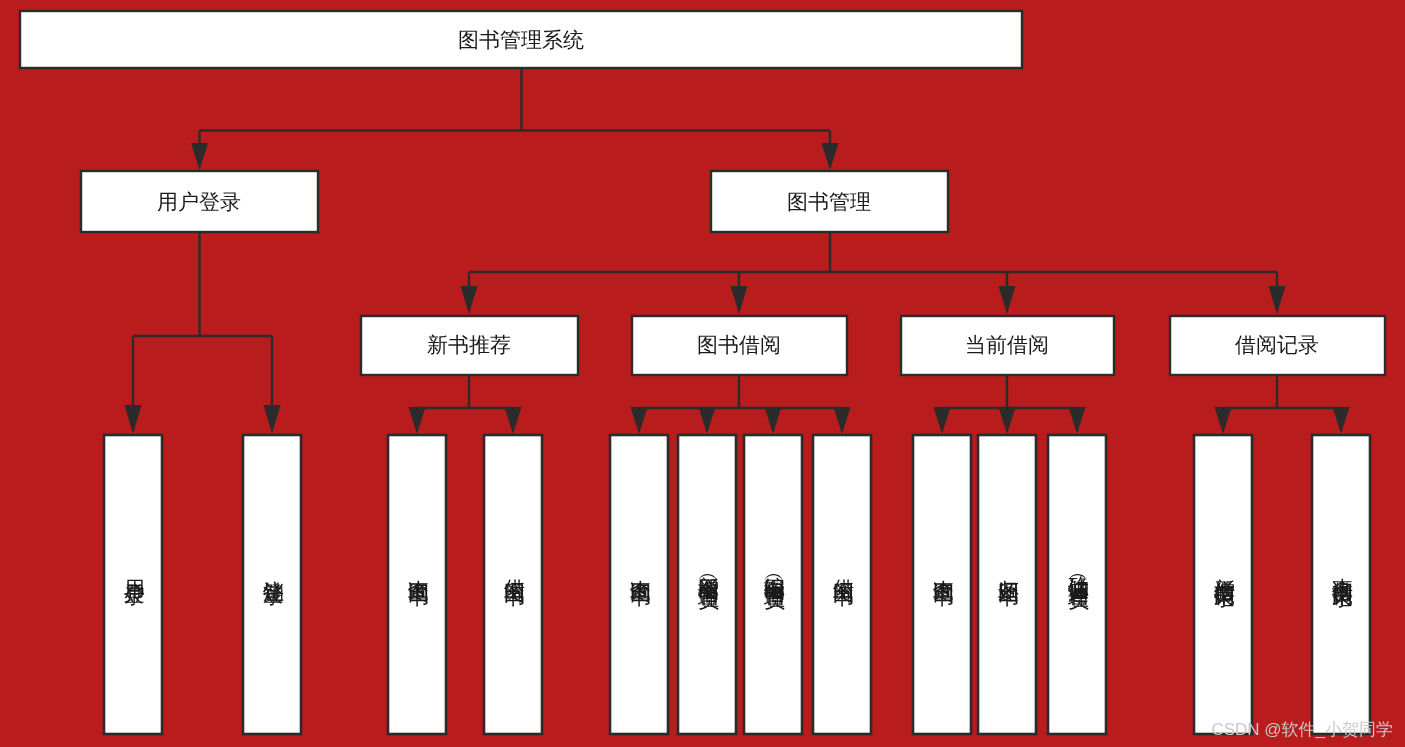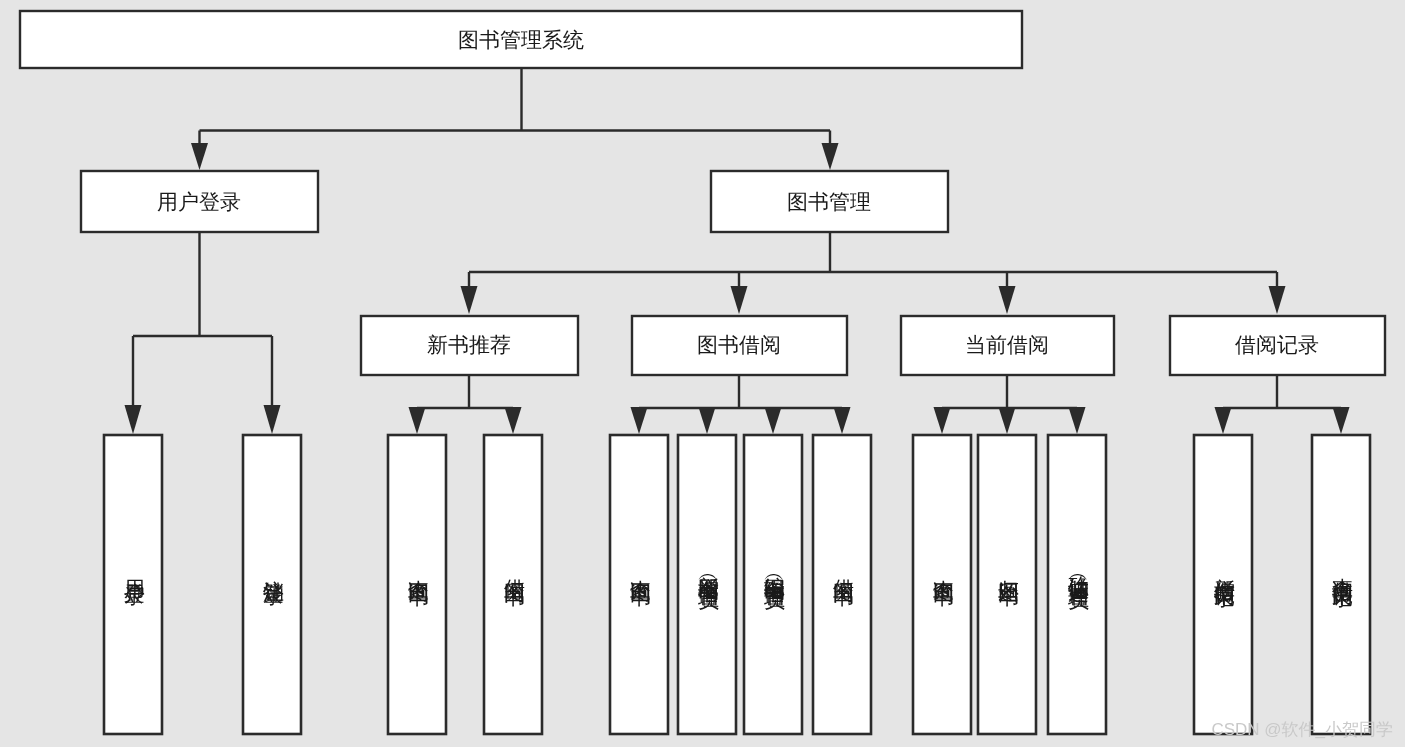--- a/index.html
+++ b/index.html
@@ -8,21 +8,21 @@
     padding: 0;
     background: #ffffff;
   }
   body {
     font-family: "Liberation Sans", "DejaVu Sans", sans-serif;
   }
   #diagram-root {
     position: relative;
     width: 1405px;
     height: 747px;
-    background: #e5e5e5;
+    background: #b91c1c;
     overflow: hidden;
   }
   svg.flow {
     position: absolute;
     top: 0;
     left: 0;
     width: 1405px;
     height: 747px;
   }
   .node-box {

